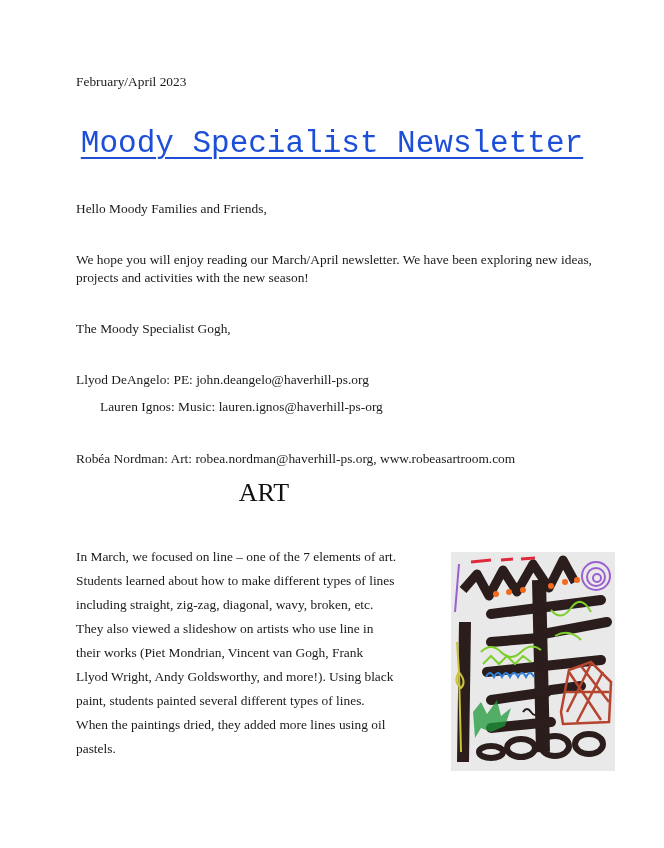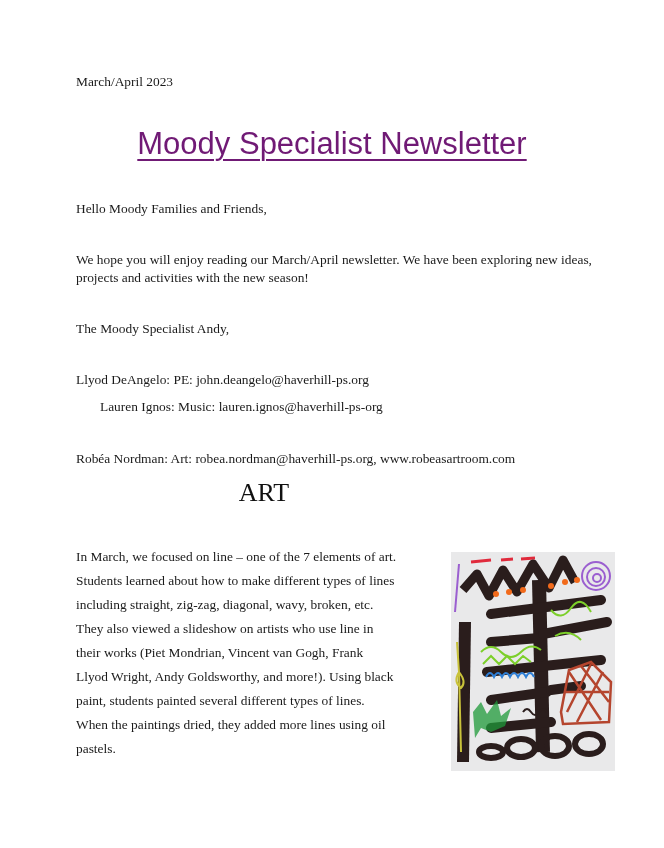--- a/index.html
+++ b/index.html
@@ -2,48 +2,48 @@
 <html><head>
 <meta charset="utf-8">
 <style>
   html, body { margin: 0; padding: 0; background: #ffffff; }
   body { width: 664px; height: 848px; position: relative; overflow: hidden;
          font-family: "DejaVu Serif", "Liberation Serif", serif; color: #111; }
   .txt { position: absolute; left: 76px; font-family: "Liberation Serif", serif;
          font-size: 13.4px; line-height: 18px; color: #1a1a1a; white-space: nowrap; }
   .date { top: 73px; }
   .title { position: absolute; top: 124px; left: 0; width: 664px; text-align: center;
-           font-family: Liberation Sans, sans-serif; font-size: 31px; line-height: 40px;
-           color: #701a75; }
+           font-family: Liberation Mono, monospace; font-size: 31px; line-height: 40px;
+           color: #1d4ed8; }
   .title span { text-decoration: underline; text-decoration-thickness: 2px;
                 text-underline-offset: 5px; }
   .greeting { top: 200px; }
   .intro { top: 251px; white-space: normal; width: 520px; }
   .team { top: 320px; }
   .staff { top: 371px; }
   .staff2 { top: 398px; margin-left: 24px; }
   .staff3 { top: 424px; margin-top: 26px; }
   .section-title { position: absolute; top: 477px; left: 0; width: 528px; text-align: center;
                    font-family: "Liberation Serif", serif; font-size: 26px; line-height: 32px; color: #111; }
   .art-body { position: absolute; top: 545px; left: 76px; width: 370px;
               font-family: "Liberation Serif", serif; font-size: 13.4px; line-height: 24px;
               color: #1a1a1a; white-space: pre-line; }
   .artwork { position: absolute; left: 451px; top: 552px; width: 164px; height: 219px;
              background: #e9e9ea; overflow: hidden; }
   .artwork svg { width: 100%; height: 100%; display: block; }
 </style>
 </head>
 <body>
 
-<div class="txt date">March/April 2023</div>
+<div class="txt date">February/April 2023</div>
 <div class="title"><span>Moody Specialist Newsletter</span></div>
 
 <div class="txt greeting">Hello Moody Families and Friends,</div>
 <div class="txt intro">We hope you will enjoy reading our March/April newsletter. We have been exploring new ideas, projects and activities with the new season!</div>
-<div class="txt team">The Moody Specialist Andy,</div>
+<div class="txt team">The Moody Specialist Gogh,</div>
 
 <div class="txt staff">Llyod DeAngelo: PE: john.deangelo@haverhill-ps.org</div>
 <div class="txt staff2">Lauren Ignos: Music: lauren.ignos@haverhill-ps-org</div>
 <div class="txt staff3">Robéa Nordman: Art: robea.nordman@haverhill-ps.org, www.robeasartroom.com</div>
 
 <div class="section-title">ART</div>
 <div class="art-body">In March, we focused on line – one of the 7 elements of art.
 Students learned about how to make different types of lines
 including straight, zig-zag, diagonal, wavy, broken, etc.
 They also viewed a slideshow on artists who use line in

